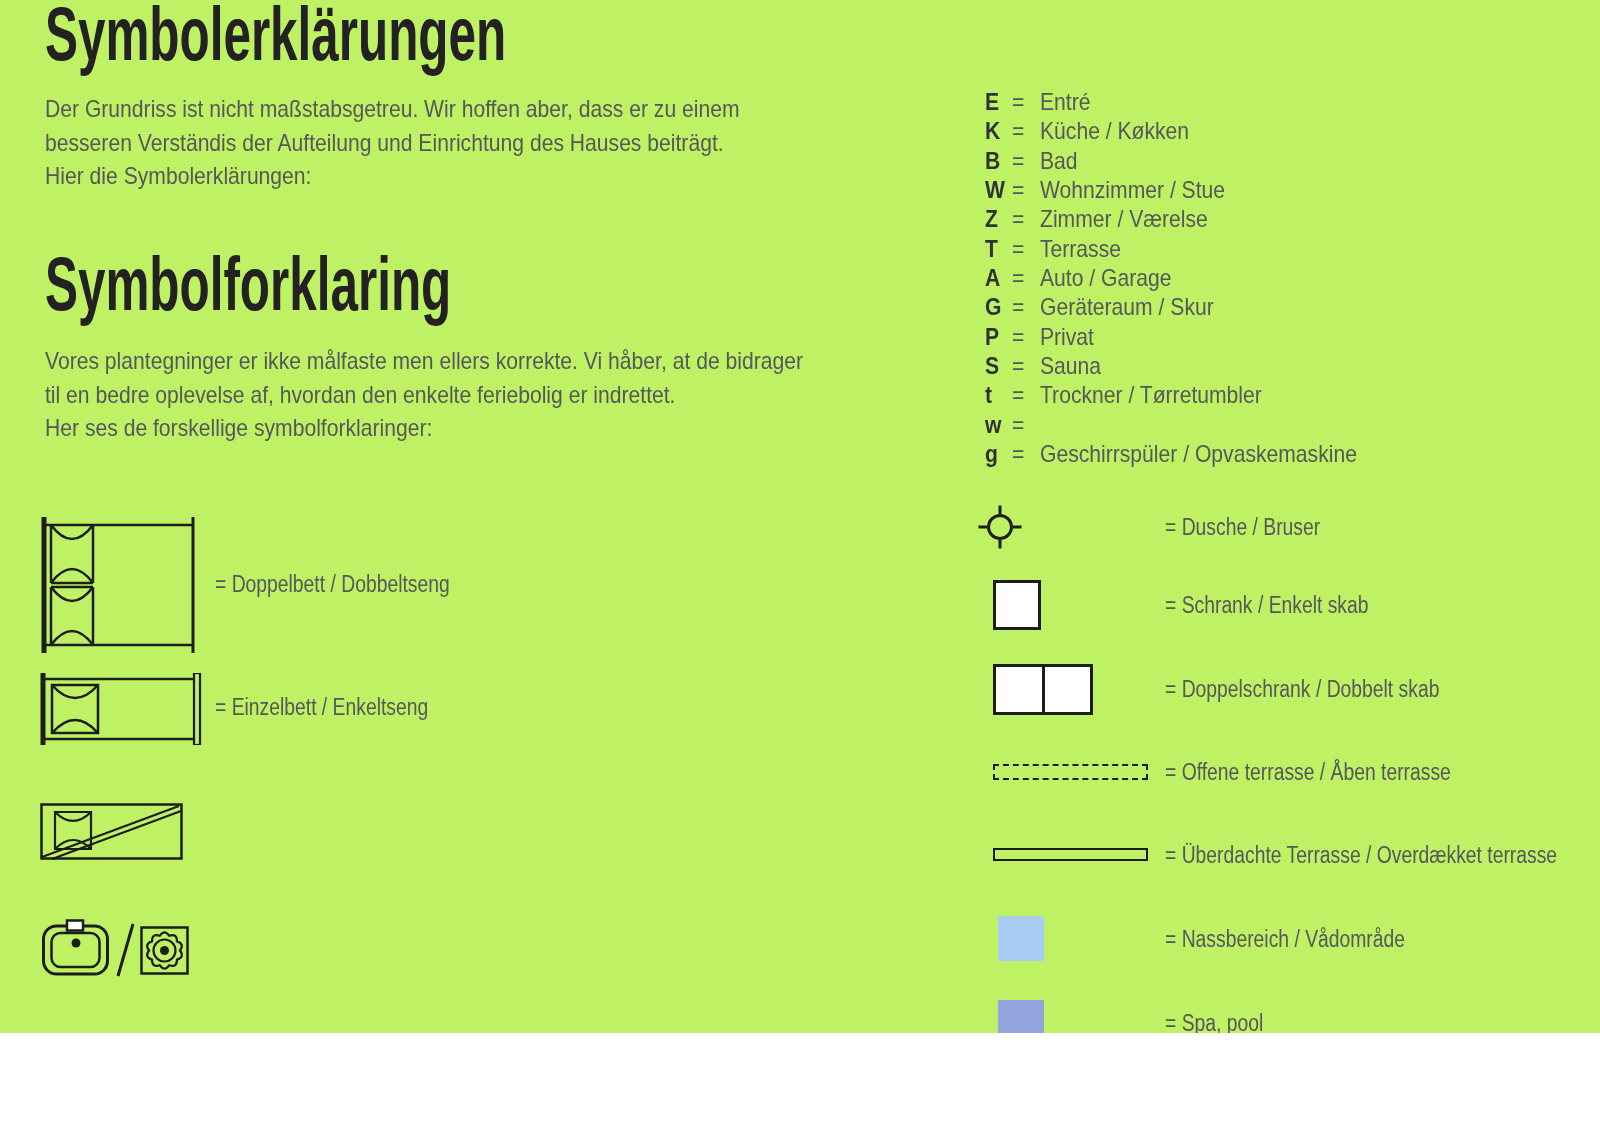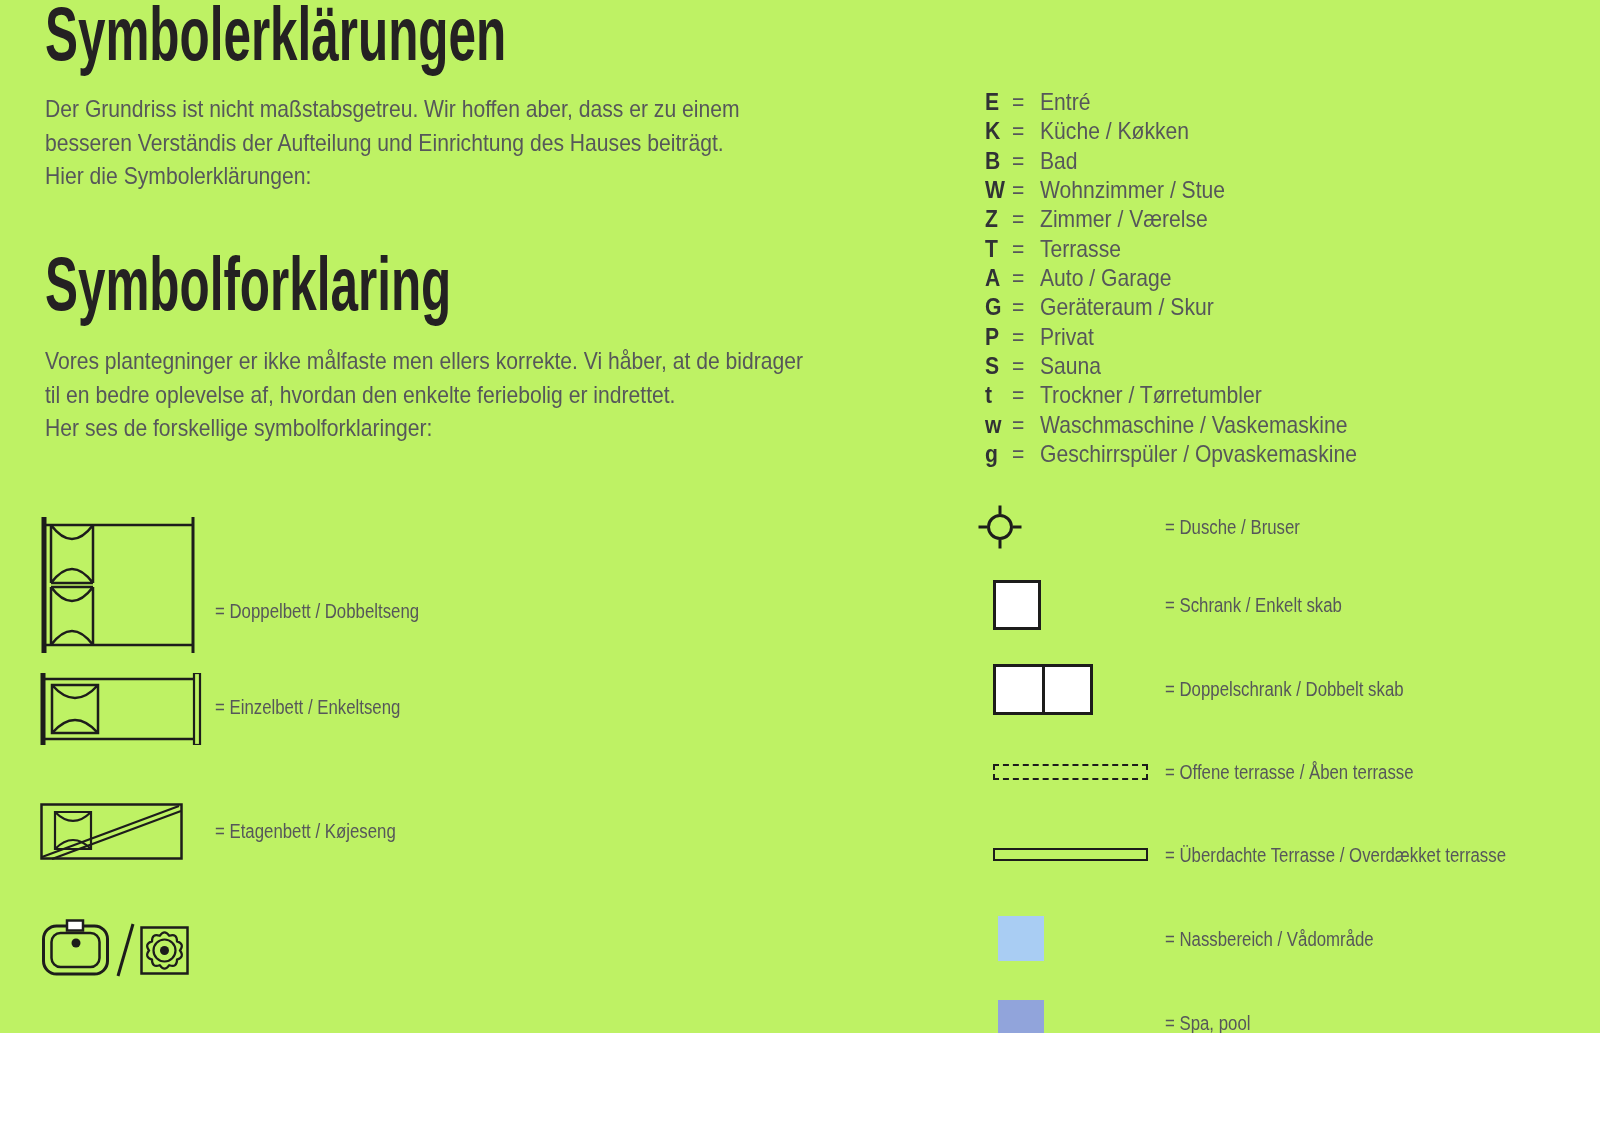--- a/index.html
+++ b/index.html
@@ -6,21 +6,21 @@
   .page{position:relative;width:1600px;height:1033px;background:#bef264;
         font-family:"Liberation Sans",sans-serif;color:#56575a;overflow:hidden;}
   .abs{position:absolute;}
   
   .h{font-size:76px;font-weight:bold;color:#242122;line-height:1.1;white-space:pre;}
   .h>span{display:inline-block;transform:scaleX(.65);transform-origin:0 0;white-space:pre;}
   
   .para{font-size:24px;line-height:33.5px;white-space:pre-line;color:#56575a;
         transform:scaleX(.88);transform-origin:0 0;}
   
-  .lbl{height:30px;line-height:30px;font-size:20px;color:#56575a;white-space:pre;}
+  .lbl{height:30px;line-height:30px;font-size:23px;color:#56575a;white-space:pre;}
   .lbl>span{display:inline-block;transform:scaleX(.84);transform-origin:0 50%;white-space:pre;}
   
   .abbr{width:420px;}
   .abbr .row{display:flex;height:29.35px;line-height:29.35px;font-size:24px;}
   .abbr .k{width:27px;font-weight:bold;color:#313235;}
   .abbr .e{width:28px;color:#56575a;}
   .abbr .v{color:#56575a;}
   .cs{display:inline-block;transform:scaleX(.88);transform-origin:0 50%;white-space:pre;}
   
   .box{box-sizing:border-box;border:3px solid #1d1d1b;background:#fff;}
@@ -52,38 +52,37 @@
   <svg class="abs" style="left:41px;top:517px;" width="158" height="136" viewBox="0 0 158 136">
     <line class="st" x1="3" y1="0" x2="3" y2="136" stroke-width="5"></line>
     <line class="st" x1="3" y1="8" x2="152" y2="8" stroke-width="2.5"></line>
     <line class="st" x1="3" y1="128" x2="152" y2="128" stroke-width="2.5"></line>
     <line class="st" x1="152" y1="0" x2="152" y2="136" stroke-width="3"></line>
 
     <path class="st" stroke-width="2.5" d="M10,8 V66 M52,8 V66 M10,66 H52 M10,8 Q31,36 52,8 M10,66 Q31,38 52,66"></path>
 
     <path class="st" stroke-width="2.5" d="M10,70 V128 M52,70 V128 M10,70 H52 M10,70 Q31,98 52,70 M10,128 Q31,100 52,128"></path>
   </svg>
-  <div class="abs lbl" style="left:215px;top:596px;"><span>= Doppelbett / Dobbeltseng</span></div>
+  <div class="abs lbl" style="left:215px;top:569px;"><span>= Doppelbett / Dobbeltseng</span></div>
 
   <svg class="abs" style="left:40px;top:673px;" width="162" height="72" viewBox="0 0 162 72">
     <line class="st" x1="3" y1="0" x2="3" y2="72" stroke-width="5"></line>
     <rect class="st" x="154" y="0" width="6" height="72" stroke-width="2.2"></rect>
     <line class="st" x1="3" y1="6" x2="154" y2="6" stroke-width="2.5"></line>
     <line class="st" x1="3" y1="66" x2="154" y2="66" stroke-width="2.5"></line>
     <path class="st" stroke-width="2.5" d="M12,12 H58 V60 H12 Z M12,12 Q35,38 58,12 M12,60 Q35,34 58,60"></path>
   </svg>
   <div class="abs lbl" style="left:215px;top:692px;"><span>= Einzelbett / Enkeltseng</span></div>
 
   <svg class="abs" style="left:40px;top:803px;" width="143" height="57" viewBox="0 0 143 57">
     <rect class="st" x="1.5" y="1.5" width="140" height="54" stroke-width="2.5"></rect>
     <line class="st" x1="2" y1="54" x2="139" y2="3" stroke-width="2.2"></line>
     <line class="st" x1="12" y1="56" x2="141" y2="8" stroke-width="2.2"></line>
     <path class="st" stroke-width="2.2" d="M15,9 H51 V46 H15 Z M15,9 Q33,27 51,9 M15,46 Q33,28 51,46"></path>
   </svg>
-  <div class="abs lbl" style="left:215px;top:816px;"><span>= Etagenbett / Køjeseng</span></div>
 
   <svg class="abs" style="left:42px;top:918px;" width="148" height="60" viewBox="0 0 148 60">
     <rect class="st" x="1.5" y="8" width="64" height="48" rx="13" stroke-width="3"></rect>
     <rect x="25" y="2.5" width="16" height="10" fill="#ffffff" stroke="#1d1d1b" stroke-width="2.5"></rect>
     <rect class="st" x="9.5" y="15" width="48" height="34" rx="9" stroke-width="2.5"></rect>
     <circle cx="34" cy="25" r="4.5" fill="#1d1d1b"></circle>
     <line class="st" x1="76" y1="58" x2="91" y2="6" stroke-width="3"></line>
     <rect class="st" x="99.5" y="9.5" width="46" height="46" stroke-width="2.5"></rect>
     <path class="st" stroke-width="2.2" d="M138,32.5 Q142.9,39.1 135,41.6 Q135.1,49.9 127.3,47.2 Q122.5,54 117.7,47.2 Q109.9,49.9 110,41.6 Q102.1,39.1 107,32.5 Q102.1,25.9 110,23.4 Q109.9,15.1 117.7,17.8 Q122.5,11 127.3,17.8 Q135.1,15.1 135,23.4 Q142.9,25.9 138,32.5 Z"></path>
     <circle class="st" cx="122.5" cy="32.5" r="11" stroke-width="2.2"></circle>
@@ -147,21 +146,20 @@
         <span class="v"><span class="cs">Sauna</span></span>
       </div>
     <div class="row">
         <span class="k"><span class="cs">t</span></span>
         <span class="e"><span class="cs">=</span></span>
         <span class="v"><span class="cs">Trockner / Tørretumbler</span></span>
       </div>
     <div class="row">
         <span class="k"><span class="cs">w</span></span>
         <span class="e"><span class="cs">=</span></span>
-        <span class="v"><span class="cs">Waschmaschine / Vaskemaskine</span></span>
       </div>
     <div class="row">
         <span class="k"><span class="cs">g</span></span>
         <span class="e"><span class="cs">=</span></span>
         <span class="v"><span class="cs">Geschirrspüler / Opvaskemaskine</span></span>
       </div>
   </div>
 
   <svg class="abs" style="left:977px;top:504px;" width="46" height="46" viewBox="0 0 46 46">
     <circle class="st" cx="23" cy="23" r="11.5" stroke-width="3"></circle>

